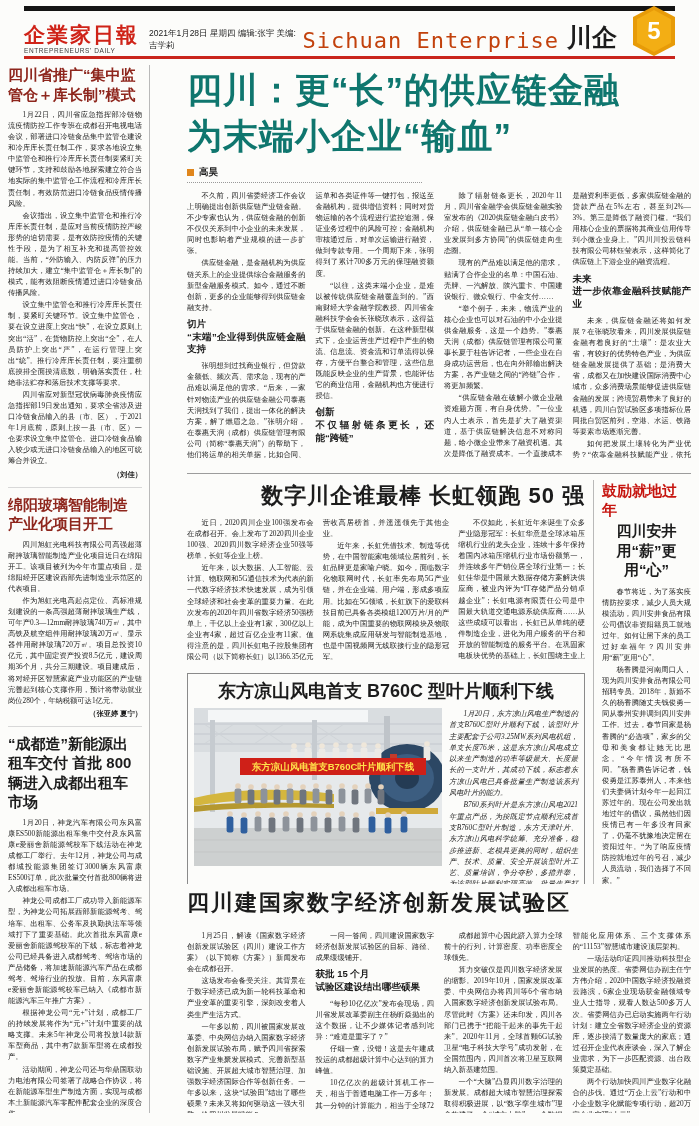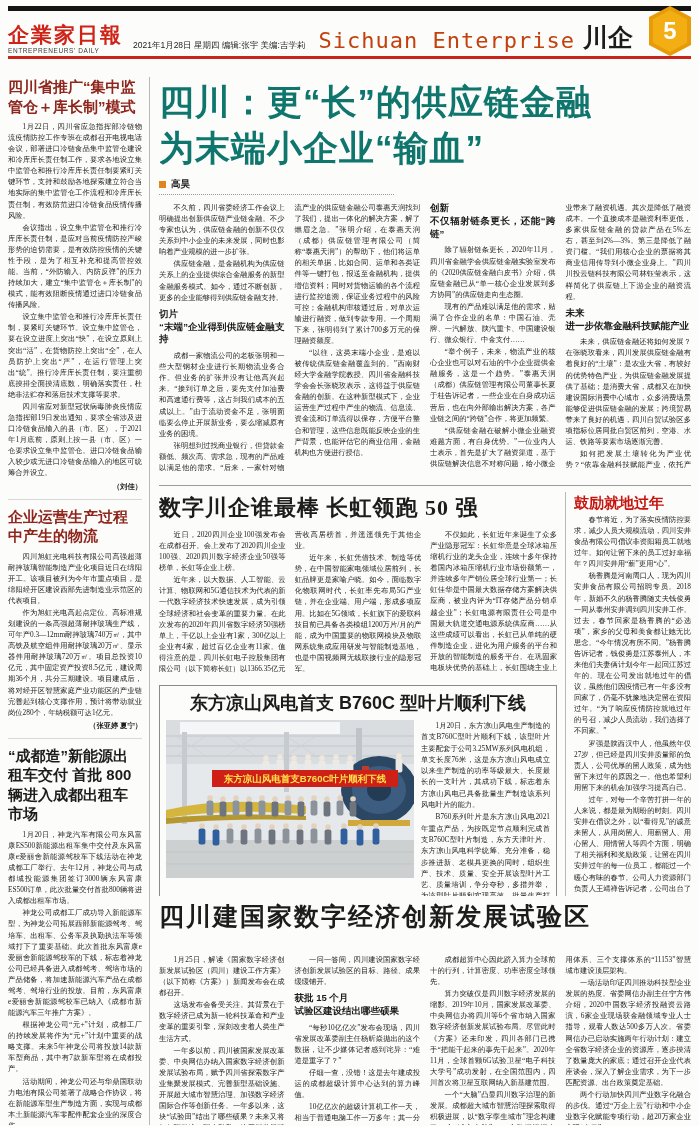--- a/index.html
+++ b/index.html
@@ -1,36 +1,36 @@
 <!DOCTYPE html>
 <html><head>
 <meta charset="utf-8">
 <style>
   html,body{margin:0;padding:0;background:#888;}
   .page{width:699px;height:1126px;margin:0 auto;background:#fcfcfa;position:relative;overflow:hidden;
         font-family:"Liberation Serif","DejaVu Serif",serif;color:#1c1c1c;}
   
-  .masthead{padding:3px 8px 0;}
+  .masthead{padding:3px 24px 0;}
   .topbar{height:5px;background:#141414;margin-top:3px;}
   .mast-row{display:flex;align-items:flex-end;height:40px;position:relative;padding-right:58px;margin-top:3px;}
   .brand{line-height:1;}
   .logo{font-weight:bold;color:#cf2318;font-size:21px;letter-spacing:2px;font-family:"Liberation Serif",serif;}
   .logo-en{font-size:6.5px;color:#3a3a3a;letter-spacing:.6px;margin-top:2px;font-family:"Liberation Sans",sans-serif;}
   .dateline{font-size:8.5px;color:#222;margin-left:10px;flex:1;padding-bottom:2px;font-family:"Liberation Sans",sans-serif;}
   .section-en{font-family:"DejaVu Sans Mono",monospace;font-size:22px;color:#c2410c;letter-spacing:1px;padding-bottom:1px;}
   .section-cn{font-size:25px;font-weight:900;margin-left:8px;font-family:"Liberation Sans",sans-serif;}
   .page-badge{position:absolute;right:0;top:-8px;width:42px;height:50px;background:#e79b08;
      clip-path:polygon(50% 0,100% 22%,100% 78%,50% 100%,0 78%,0 22%);
      display:flex;align-items:center;justify-content:center;}
   .page-badge .inner{width:34px;height:42px;background:#f3ae14;clip-path:polygon(50% 0,100% 22%,100% 78%,50% 100%,0 78%,0 22%);
      display:flex;align-items:center;justify-content:center;color:#fff;font-size:24px;font-weight:900;
      font-family:"Liberation Sans",sans-serif;}
   .red-rule{height:3px;background:#c9251c;margin-top:2px;}
   
-  .content{display:flex;padding:18px 8px 0;height:1048px;overflow:hidden;}
+  .content{display:flex;padding:6px 8px 0;height:1048px;overflow:hidden;gap:28px;}
   .left-rail{width:134px;padding-right:7px;border-right:1px solid #b9b9b9;overflow:hidden;}
   .main{flex:1;padding-left:9px;overflow:hidden;}
   
   .rail-art + .rail-art{border-top:1px solid #d8d8d8;margin-top:7px;padding-top:7px;}
   .rail-h{font-size:15px;font-weight:900;line-height:1.3;margin:0 0 5px;font-family:"Liberation Sans",sans-serif;}
   .rail-h.dark-red{color:#8e261d;}
   .body{font-size:7.3px;line-height:1.52;text-align:justify;}
   .blk.p{text-indent:2em;margin:0 0 1px;}
   .blk.h{font-weight:bold;font-size:9.5px;line-height:1.35;white-space:pre-line;margin:5px 0 4px;text-indent:0;
          font-family:Liberation Sans, sans-serif;}
@@ -40,36 +40,36 @@
       margin:2px 0 8px;white-space:pre-line;font-family:"Liberation Sans",sans-serif;}
   .lead-byline{display:flex;align-items:center;gap:5px;width:235px;border-bottom:1px dotted #999;
       padding-bottom:3px;margin:0 0 7px;font-family:Liberation Serif, serif;}
   .byline-square{width:7px;height:7px;background:#e0861c;flex:none;}
   .lead-byline .name{font-size:9.5px;font-weight:bold;}
   .lead-body{column-count:4;column-gap:10px;height:276px;overflow:hidden;}
   .main-rule{border:0;border-top:1px solid #9c9c9c;margin:7px 0 6px;}
   
   .mid-row{display:flex;align-items:stretch;height:404px;overflow:hidden;}
   .mid-left{width:398px;flex:none;}
-  .digital-h{font-size:22px;font-weight:900;text-align:left;letter-spacing:1px;margin:1px 0 6px;
-      font-family:Liberation Serif, serif;}
+  .digital-h{font-size:22px;font-weight:900;text-align:right;letter-spacing:1px;margin:1px 0 6px;
+      font-family:Liberation Sans, sans-serif;}
   .digital-body{column-count:3;column-gap:9px;height:148px;overflow:hidden;}
   .wind-box{border:1px solid #8a8a8a;margin-top:8px;padding:4px 6px 5px;}
   .wind-h{font-size:18px;font-weight:900;text-align:center;margin:1px 0 5px;font-family:"Liberation Sans",sans-serif;}
   .wind-row{display:flex;gap:7px;}
   .photo{width:248px;height:158px;flex:none;background:#e8eaec;}
-  .wind-text{flex:1;font-size:7.3px;line-height:1.55;text-align:justify;}
+  .wind-text{flex:1;font-size:7.3px;line-height:1.55;text-align:justify;font-style:italic;}
   .right-rail{flex:1;margin-left:8px;padding-left:8px;border-left:1px solid #b9b9b9;overflow:hidden;}
   .kicker{color:#c6150f;font-size:15px;font-weight:bold;text-align:left;margin:2px 0 1px;
       font-family:"Liberation Sans",sans-serif;}
   .anjing-h{font-size:15px;font-weight:900;text-align:center;line-height:1.3;margin:0 0 6px;
       font-family:"Liberation Sans",sans-serif;}
   
   .test-art{margin-top:4px;}
-  .test-h{font-size:25px;font-weight:900;letter-spacing:2px;margin:4px 0 21px;font-family:"Liberation Sans",sans-serif;}
+  .test-h{font-size:22px;font-weight:900;letter-spacing:2px;margin:4px 0 12px;font-family:"Liberation Sans",sans-serif;}
   .test-body{column-count:4;column-gap:10px;height:208px;overflow:hidden;}
 </style>
 </head>
 <body>
 
 <div class="page">
 
   <header class="masthead">
     <div class="topbar"></div>
     <div class="mast-row">
@@ -94,21 +94,21 @@
         <h2 class="rail-h dark-red">四川省推广“集中监管仓＋库长制”模式</h2>
         <div class="body">
             <div class="blk p">1月22日，四川省应急指挥部冷链物流疫情防控工作专班在成都召开电视电话会议，部署进口冷链食品集中监管仓建设和冷库库长责任制工作，要求各地设立集中监管仓和推行冷库库长责任制要紧盯关键环节，支持和鼓励各地探索建立符合当地实际的集中监管仓工作流程和冷库库长责任制，有效防范进口冷链食品疫情传播风险。</div>
             <div class="blk p">会议指出，设立集中监管仓和推行冷库库长责任制，是应对当前疫情防控严峻形势的迫切需要，是有效防控疫情的关键性手段，是为了相互补充和提高管控效能。当前，“外防输入、内防反弹”的压力持续加大，建立“集中监管仓＋库长制”的模式，能有效阻断疫情通过进口冷链食品传播风险。</div>
             <div class="blk p">设立集中监管仓和推行冷库库长责任制，要紧盯关键环节。设立集中监管仓，要在设立进度上突出“快”，在设立原则上突出“活”，在货物防控上突出“全”，在人员防护上突出“严”，在运行管理上突出“统”。推行冷库库长责任制，要注重彻底摸排全面摸清底数，明确落实责任，杜绝非法贮存和落后技术支撑等要求。</div>
             <div class="blk p">四川省应对新型冠状病毒肺炎疫情应急指挥部19日发出通知，要求全省涉及进口冷链食品输入的县（市、区），于2021年1月底前，原则上按一县（市、区）一仓要求设立集中监管仓。进口冷链食品输入较少或无进口冷链食品输入的地区可统筹合并设立。</div>
             <div class="blk by">（刘佳）</div>
           </div>
       </article>
       <article class="rail-art">
-        <h2 class="rail-h dark-red">企业运营生产过程中产生的物流</h2>
+        <h2 class="rail-h dark-red">绵阳玻璃智能制造产业化项目开工</h2>
         <div class="body">
             <div class="blk p">四川旭虹光电科技有限公司高强超薄耐摔玻璃智能制造产业化项目近日在绵阳开工。该项目被列为今年市重点项目，是绵阳经开区建设西部先进制造业示范区的代表项目。</div>
             <div class="blk p">作为旭虹光电高起点定位、高标准规划建设的一条高强超薄耐摔玻璃生产线，可年产0.3—12mm耐摔玻璃740万㎡，其中高铁及航空组件用耐摔玻璃20万㎡、显示器件用耐摔玻璃720万㎡。项目总投资10亿元，其中固定资产投资8.5亿元，建设周期36个月，共分三期建设。项目建成后，将对经开区智慧家庭产业功能区的产业链完善起到核心支撑作用，预计将带动就业岗位280个，年纳税额可达1亿元。</div>
             <div class="blk by">（张亚婷  夏宁）</div>
           </div>
       </article>
       <article class="rail-art">
         <h2 class="rail-h">“成都造”新能源出租车交付 首批 800 辆进入成都出租车市场</h2>
         <div class="body">
             <div class="blk p">1月20日，神龙汽车有限公司东风富康ES500新能源出租车集中交付及东风富康e爱丽舍新能源驾校车下线活动在神龙成都工厂举行。去年12月，神龙公司与成都城投能源集团签订3000辆东风富康ES500订单，此次批量交付首批800辆将进入成都出租车市场。</div>
@@ -127,21 +127,20 @@
 为末端小企业“输血”</h1>
         <div class="lead-byline">
           <span class="byline-square"></span>
           <span class="name">高昊</span>
         </div>
         <div class="body lead-body">
             <div class="blk p">不久前，四川省委经济工作会议上明确提出创新供应链产业链金融。不少专家也认为，供应链金融的创新不仅仅关系到中小企业的未来发展，同时也影响着产业规模的进一步扩张。</div>
             <div class="blk p">供应链金融，是金融机构为供应链关系上的企业提供综合金融服务的新型金融服务模式。如今，通过不断创新，更多的企业能够得到供应链金融支持。</div>
             <div class="blk h">切片
 “末端”企业得到供应链金融支持</div>
-            <div class="blk p">成都一家物流公司的老板张明和一些大型钢材企业进行长期物流业务合作。但业务的扩张并没有让他高兴起来。“接到订单之后，要先支付加油费和高速通行费等，这占到我们成本的五成以上。”由于流动资金不足，张明面临要么停止开展新业务，要么缩减原有业务的困境。</div>
             <div class="blk p">张明想到过找商业银行，但贷款金额低、频次高、需求急，现有的产品难以满足他的需求。“后来，一家针对物流产业的供应链金融公司泰惠天润找到了我们，提出一体化的解决方案，解了燃眉之急。”张明介绍，在泰惠天润（成都）供应链管理有限公司（简称“泰惠天润”）的帮助下，他们将运单的相关单据，比如合同、运单和各类证件等一键打包，报送至金融机构，提供增信资料；同时对货物运输的各个流程进行监控追溯，保证业务过程中的风险可控；金融机构审核通过后，对单次运输进行融资，做到专款专用。一个周期下来，张明得到了累计700多万元的保理融资额度。</div>
             <div class="blk p">“以往，这类末端小企业，是难以被传统供应链金融覆盖到的。”西南财经大学金融学院教授、四川省金融科技学会会长张晓玫表示，这得益于供应链金融的创新。在这种新型模式下，企业运营生产过程中产生的物流、信息流、资金流和订单流得以保存，方便平台整合和管理，这些信息既能反映企业的生产背景，也能评估它的商业信用，金融机构也方便进行授信。</div>
             <div class="blk h">创新
 不仅辐射链条更长，还能“跨链”</div>
             <div class="blk p">除了辐射链条更长，2020年11月，四川省金融学会供应链金融实验室发布的《2020供应链金融白皮书》介绍，供应链金融已从“单一核心企业发展到多方协同”的供应链走向生态圈。</div>
             <div class="blk p">现有的产品难以满足他的需求，贴满了合作企业的名单：中国石油、壳牌、一汽解放、陕汽重卡、中国建设银行、微众银行、中金支付……</div>
             <div class="blk p">“举个例子，未来，物流产业的核心企业也可以对石油的中小企业提供金融服务，这是一个趋势。”泰惠天润（成都）供应链管理有限公司董事长夏于桂告诉记者，一些企业在自身成功运营后，也在向外部输出解决方案，各产业链之间的“跨链”合作，将更加频繁。</div>
             <div class="blk p">“供应链金融在破解小微企业融资难题方面，有自身优势。”一位业内人士表示，首先是扩大了融资渠道，基于供应链解决信息不对称问题，给小微企业带来了融资机遇。其次是降低了融资成本。一个直接成本是融资利率更低，多家供应链金融的贷款产品在5%左右，甚至到2%—3%。第三是降低了融资门槛。“我们用核心企业的票据将其商业信用传导到小微企业身上。”四川川投云链科技有限公司林钰莹表示，这样简化了供应链上下游企业的融资流程。</div>
             <div class="blk h">未来
 进一步依靠金融科技赋能产业</div>
@@ -243,20 +242,21 @@
                   <div class="blk p">1月20日，东方凉山风电生产制造的首支B760C型叶片顺利下线，该型叶片主要配套于公司3.25MW系列风电机组，单支长度76米，这是东方凉山风电成立以来生产制造的功率等级最大、长度最长的一支叶片，其成功下线，标志着东方凉山风电已具备批量生产制造该系列风电叶片的能力。</div>
                   <div class="blk p">B760系列叶片是东方凉山风电2021年重点产品，为按既定节点顺利完成首支B760C型叶片制造，东方天津叶片、东方凉山风电科学统筹、充分准备，稳步推进新、老模具更换的同时，组织生产、技术、质量、安全开展该型叶片工艺、质量培训，争分夺秒，多措并举，为该型叶片顺利实现高效、批量生产打下坚实基础。</div>
                 </div>
             </div>
           </article>
         </div>
 
         <aside class="right-rail">
           <article>
             <div class="kicker">鼓励就地过年</div>
+            <h2 class="anjing-h">四川安井用“薪”更用“心”</h2>
             <div class="body">
                 <div class="blk p">春节将近，为了落实疫情防控要求，减少人员大规模流动，四川安井食品有限公司倡议非资阳籍员工就地过年。如何让留下来的员工过好幸福年？四川安井用“薪”更用“心”。</div>
                 <div class="blk p">杨香腾是河南周口人，现为四川安井食品有限公司招聘专员。2018年，新婚不久的杨香腾随丈夫钱俊勇一同从泰州安井调到四川安井工作。过去，春节回家是杨香腾的“必选项”，家乡的父母和美食都让她无比思念。“今年情况有所不同。”杨香腾告诉记者，钱俊勇是江苏泰州人，本来他们夫妻俩计划今年一起回江苏过年的。现在公司发出就地过年的倡议，虽然他们因疫情已有一年多没有回家了，仍毫不犹豫地决定留在资阳过年。“为了响应疫情防控就地过年的号召，减少人员流动，我们选择了不回家。”</div>
                 <div class="blk p">罗强是陕西汉中人，他虽然年仅27岁，但已经是四川安井质量部的负责人，公司优厚的留人政策，成为他留下来过年的原因之一。他也希望利用留下来的机会加强学习提高自己。</div>
                 <div class="blk p">过年，对每一个辛苦打拼一年的人来说，都是最为期盼的时刻。四川安井在倡议之外，以“看得见”的诚意来留人，从用岗留人、用薪留人、用心留人、用情留人等四个方面，明确了相关福利和奖励政策，让留在四川安井过年的每一位员工，都能过一个暖心有味的春节。公司人力资源部门负责人王靖禅告诉记者，公司出台了员工春节期间满勤奖、坚守岗位奖、车间满勤奖等奖项，鼓励大家在春节期间留在资阳本地过年；将举办年终围炉、夜话守岁、发守岁红包等活动，营造浓烈的节日氛围，让大家一起开心过春节；开展福利大礼包赠送活动，让大家有实实在在的新年收获。</div>
               </div>
           </article>
         </aside>
       </div>
 

